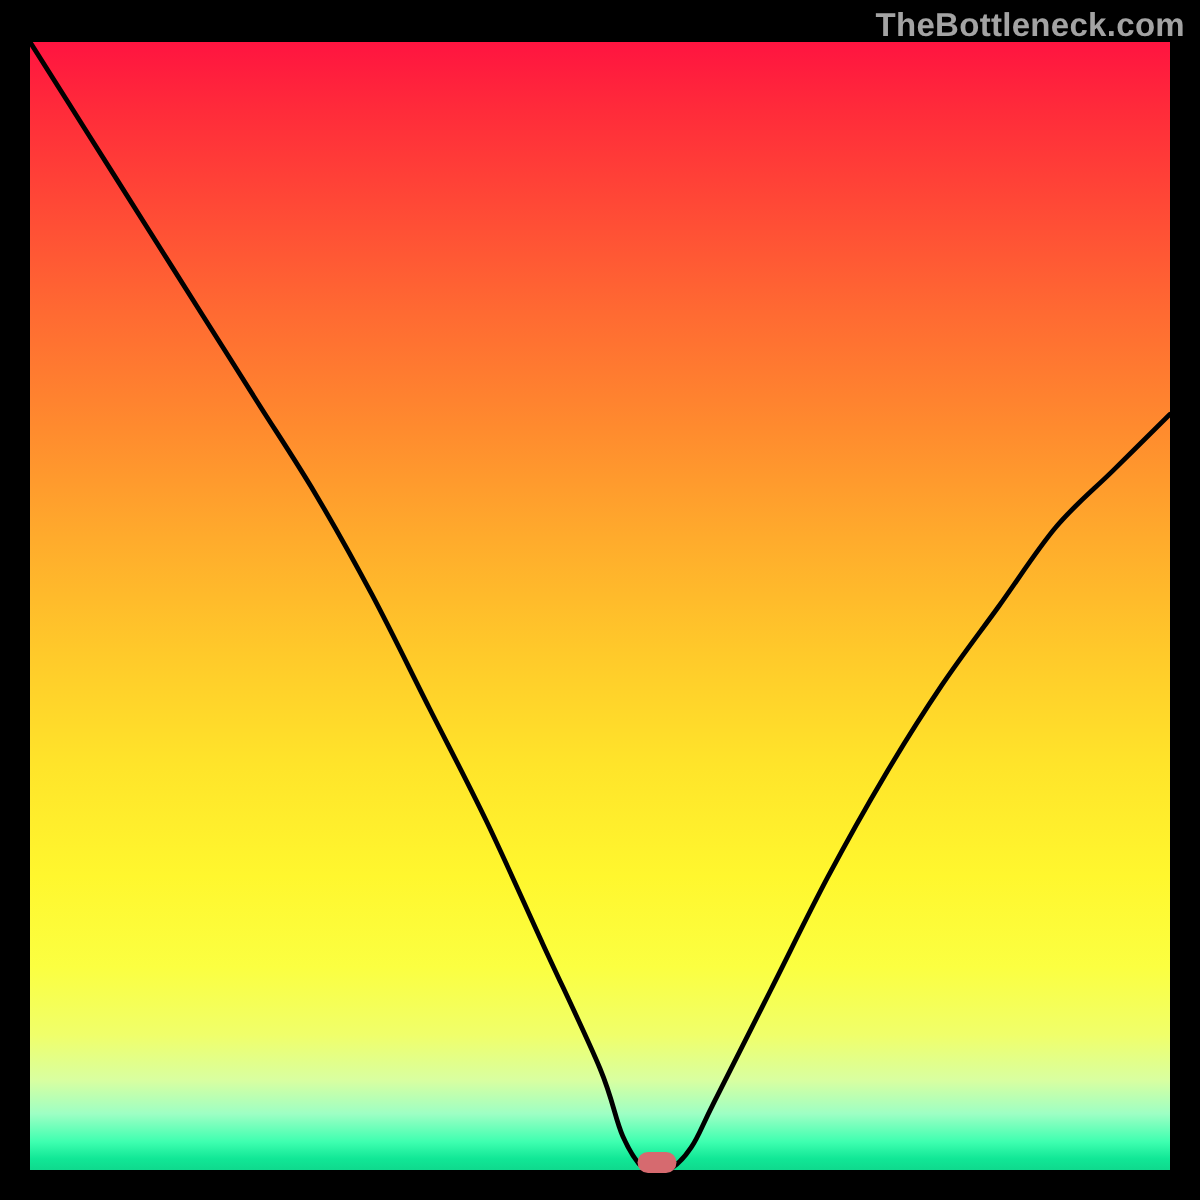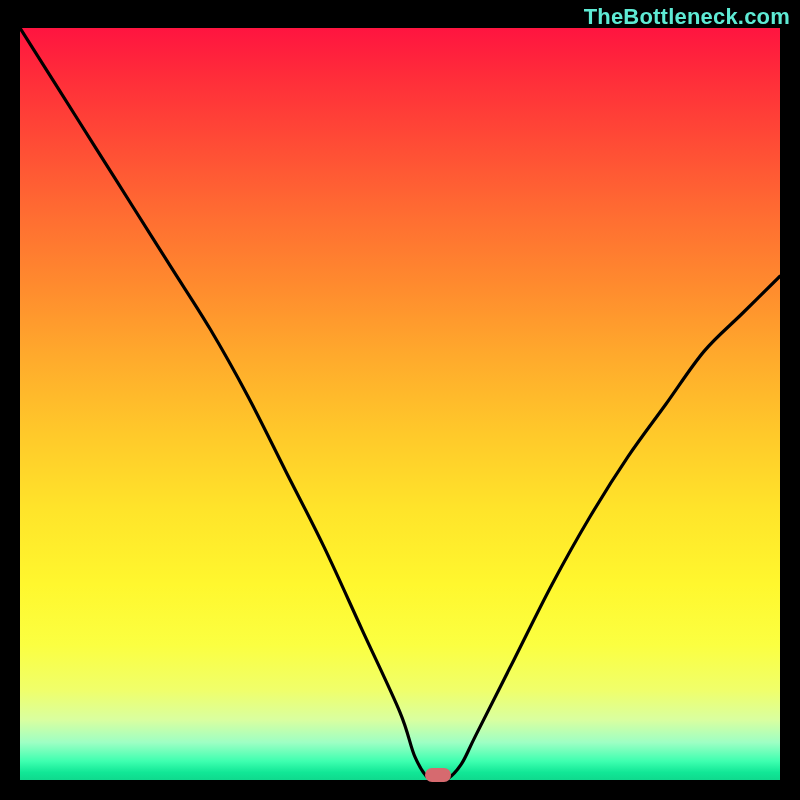--- a/index.html
+++ b/index.html
@@ -14,21 +14,21 @@
   .frame {
     position: relative;
     width: 800px;
     height: 800px;
     background: #000;
   }
   .watermark {
     position: absolute;
     top: 4px;
     right: 10px;
-    color: #5eead4;
+    color: #a3a3a3;
     font-size: 22px;
     font-weight: 600;
     letter-spacing: 0.2px;
     z-index: 30;
   }
   .plot {
     position: absolute;
     left: 20px;
     top: 28px;
     width: 760px;

